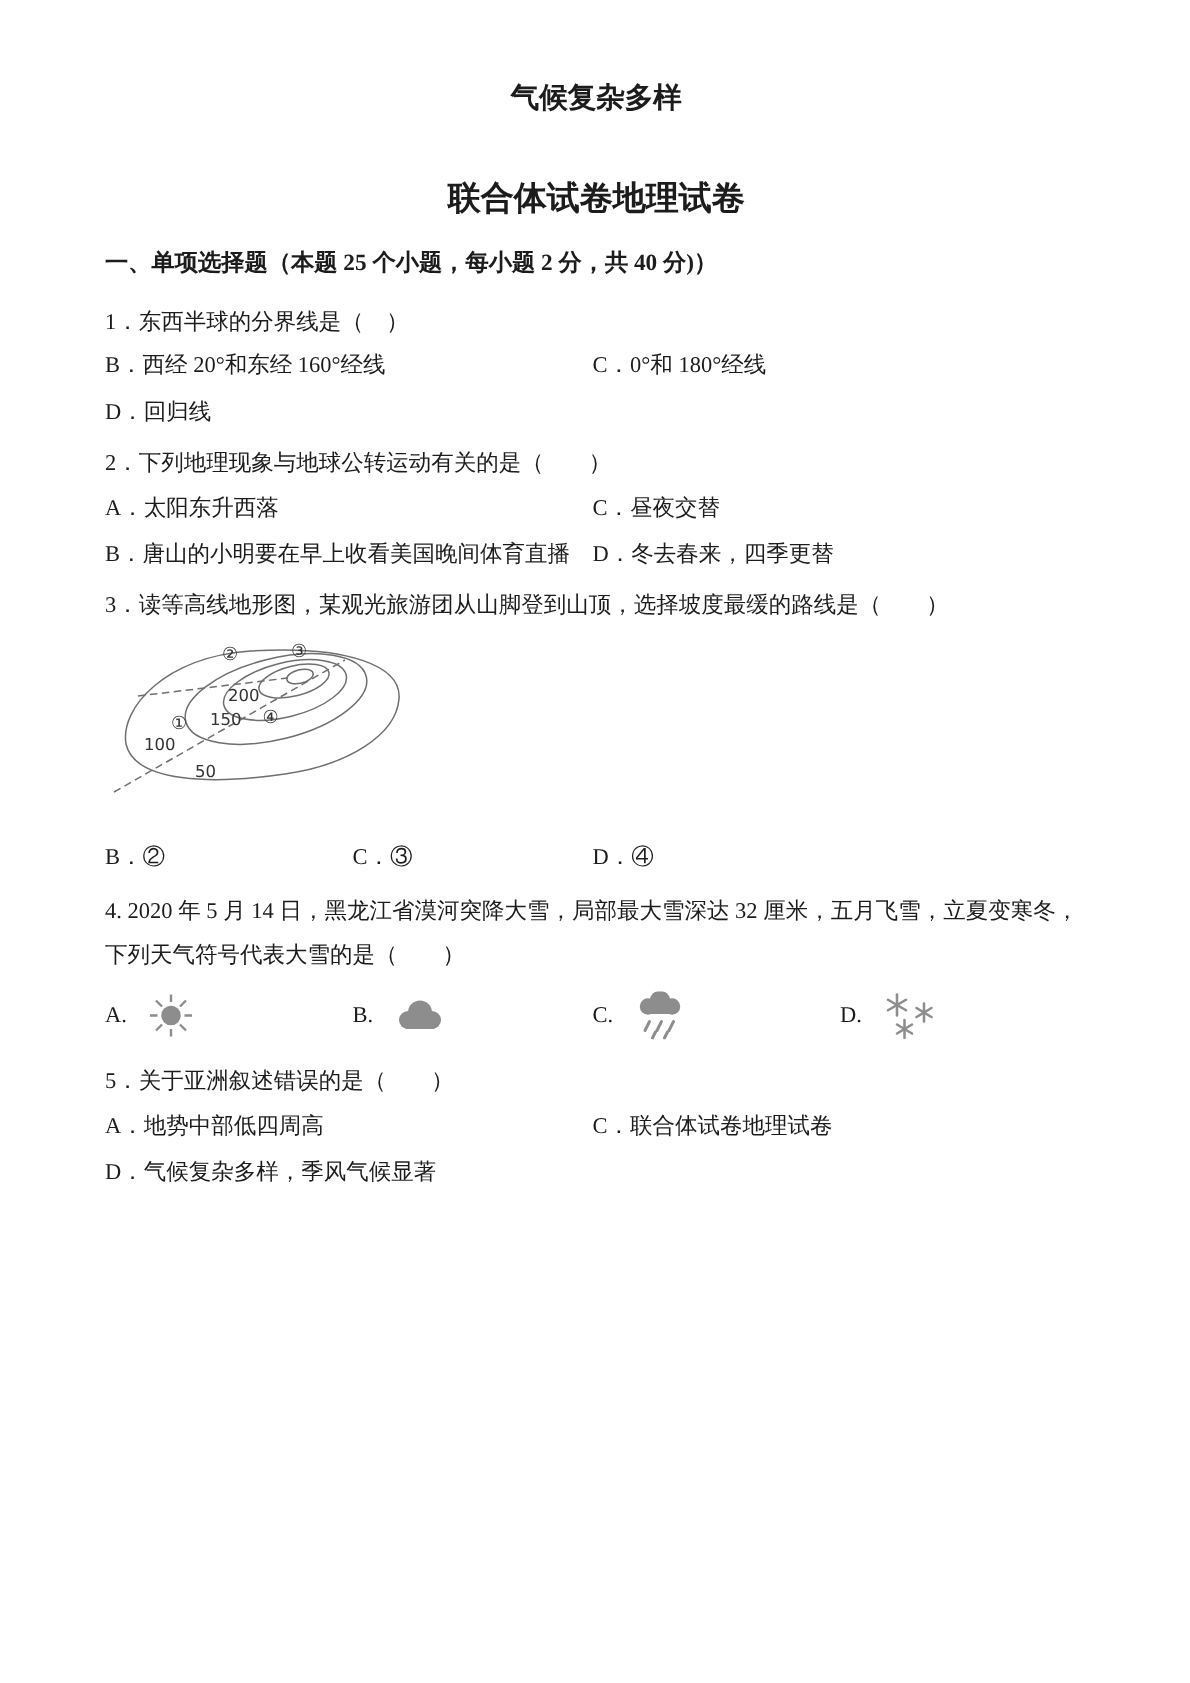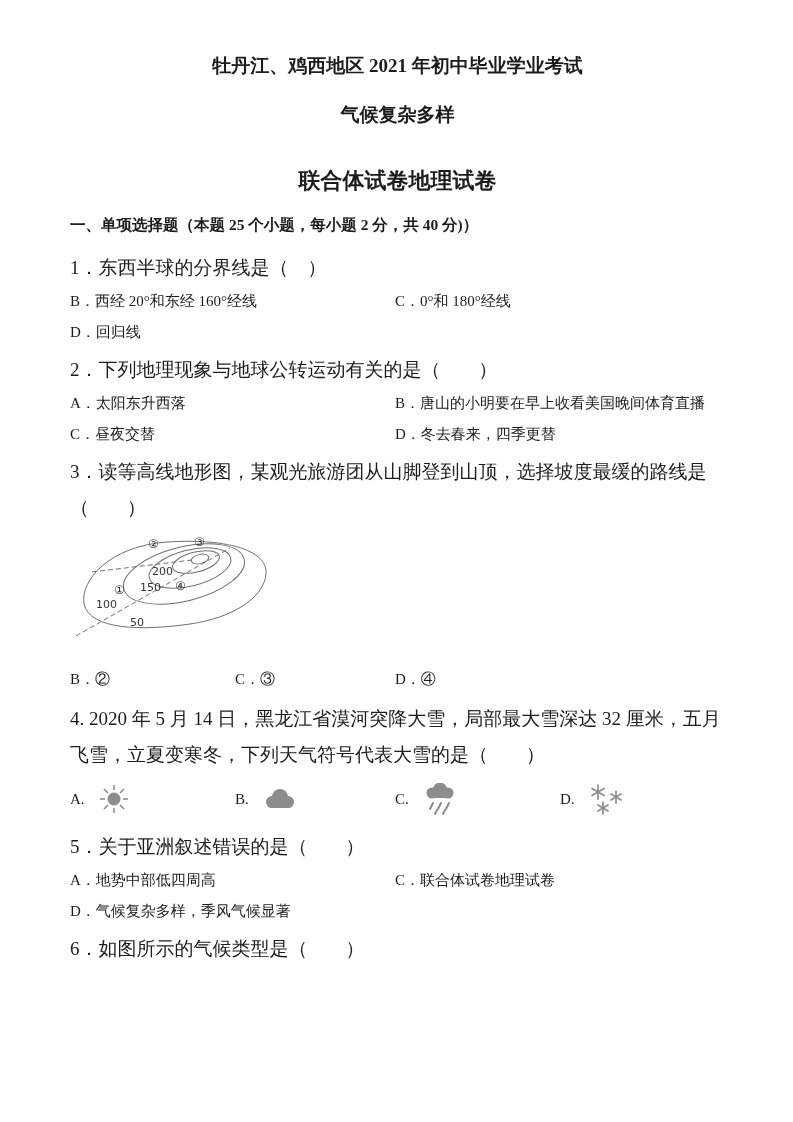--- a/index.html
+++ b/index.html
@@ -10,21 +10,21 @@
     color:#1c1c1c;
   }
   .page { padding:56px 68px 0 70px; }
 
   .title-line { text-align:center; font-weight:bold; font-size:19px; line-height:1; }
   .title-line.first { margin-bottom:30px; }
   .title-line.second { margin-bottom:46px; }
   .paper-title { text-align:center; font-weight:bold; font-size:22px; margin-bottom:22px; line-height:1; }
   .section-title { font-weight:bold; font-size:15.5px; margin-bottom:14px; line-height:1.4; }
 
-  .stem { font-size:19px; line-height:1.9; margin-top:4px; }
+  .stem { font-size:15px; line-height:1.9; margin-top:4px; }
   .opts-2col {
     display:grid; grid-template-columns:325px 1fr;
     font-size:15px; line-height:31px; margin-bottom:4px;
   }
   .opts-4col {
     display:grid; grid-template-columns:165px 160px 165px 1fr;
     font-size:15px; line-height:31px; margin-bottom:6px;
   }
   .icon-row {
     display:grid; grid-template-columns:165px 160px 165px 1fr;
@@ -33,37 +33,36 @@
   .icon-cell { display:flex; align-items:center; gap:12px; }
   .figure-wrap { margin:6px 0 8px 2px; }
   svg text { font-family:"DejaVu Sans","Liberation Sans",sans-serif; fill:#333; }
   .wx-icon { display:inline-block; }
 </style>
 </head>
 <body>
 
 <div class="page">
 
-  <div class="title-line first">牡丹江、鸡西地区 2021 年初中毕业学业考试</div>
   <div class="title-line second">气候复杂多样</div>
   <div class="paper-title">联合体试卷地理试卷</div>
   <div class="section-title">一、单项选择题（本题 25 个小题，每小题 2 分，共 40 分)）</div>
 
   <div class="stem">1．东西半球的分界线是（　）</div>
   <div class="opts-2col">
     <span>B．西经 20°和东经 160°经线</span>
     <span>C．0°和 180°经线</span>
     <span>D．回归线</span>
   </div>
 
   <div class="stem">2．下列地理现象与地球公转运动有关的是（　　）</div>
   <div class="opts-2col">
     <span>A．太阳东升西落</span>
+    <span>C．昼夜交替</span>
     <span>B．唐山的小明要在早上收看美国晚间体育直播</span>
-    <span>C．昼夜交替</span>
     <span>D．冬去春来，四季更替</span>
   </div>
 
   <div class="stem">3．读等高线地形图，某观光旅游团从山脚登到山顶，选择坡度最缓的路线是（　　）</div>
   <div class="figure-wrap">
     <svg width="205" height="120" viewBox="0 0 205 120">
       <g fill="none" stroke="#6f6f6f" stroke-width="1">
         <path d="M 12,72 C 8,48 38,14 95,10 C 160,6 196,20 194,42 C 192,66 160,86 118,92 C 70,99 18,98 12,72 Z"></path>
         <ellipse cx="112" cy="42" rx="62" ry="27" transform="rotate(-14 112 42)"></ellipse>
         <ellipse cx="118" cy="36" rx="42" ry="18" transform="rotate(-14 118 36)"></ellipse>
@@ -170,15 +169,14 @@
     </span>
   </div>
 
   <div class="stem">5．关于亚洲叙述错误的是（　　）</div>
   <div class="opts-2col">
     <span>A．地势中部低四周高</span>
     <span>C．联合体试卷地理试卷</span>
     <span>D．气候复杂多样，季风气候显著</span>
   </div>
 
-  <div class="stem">6．如图所示的气候类型是（　　）</div>
 
 </div>
 
 </body></html>

